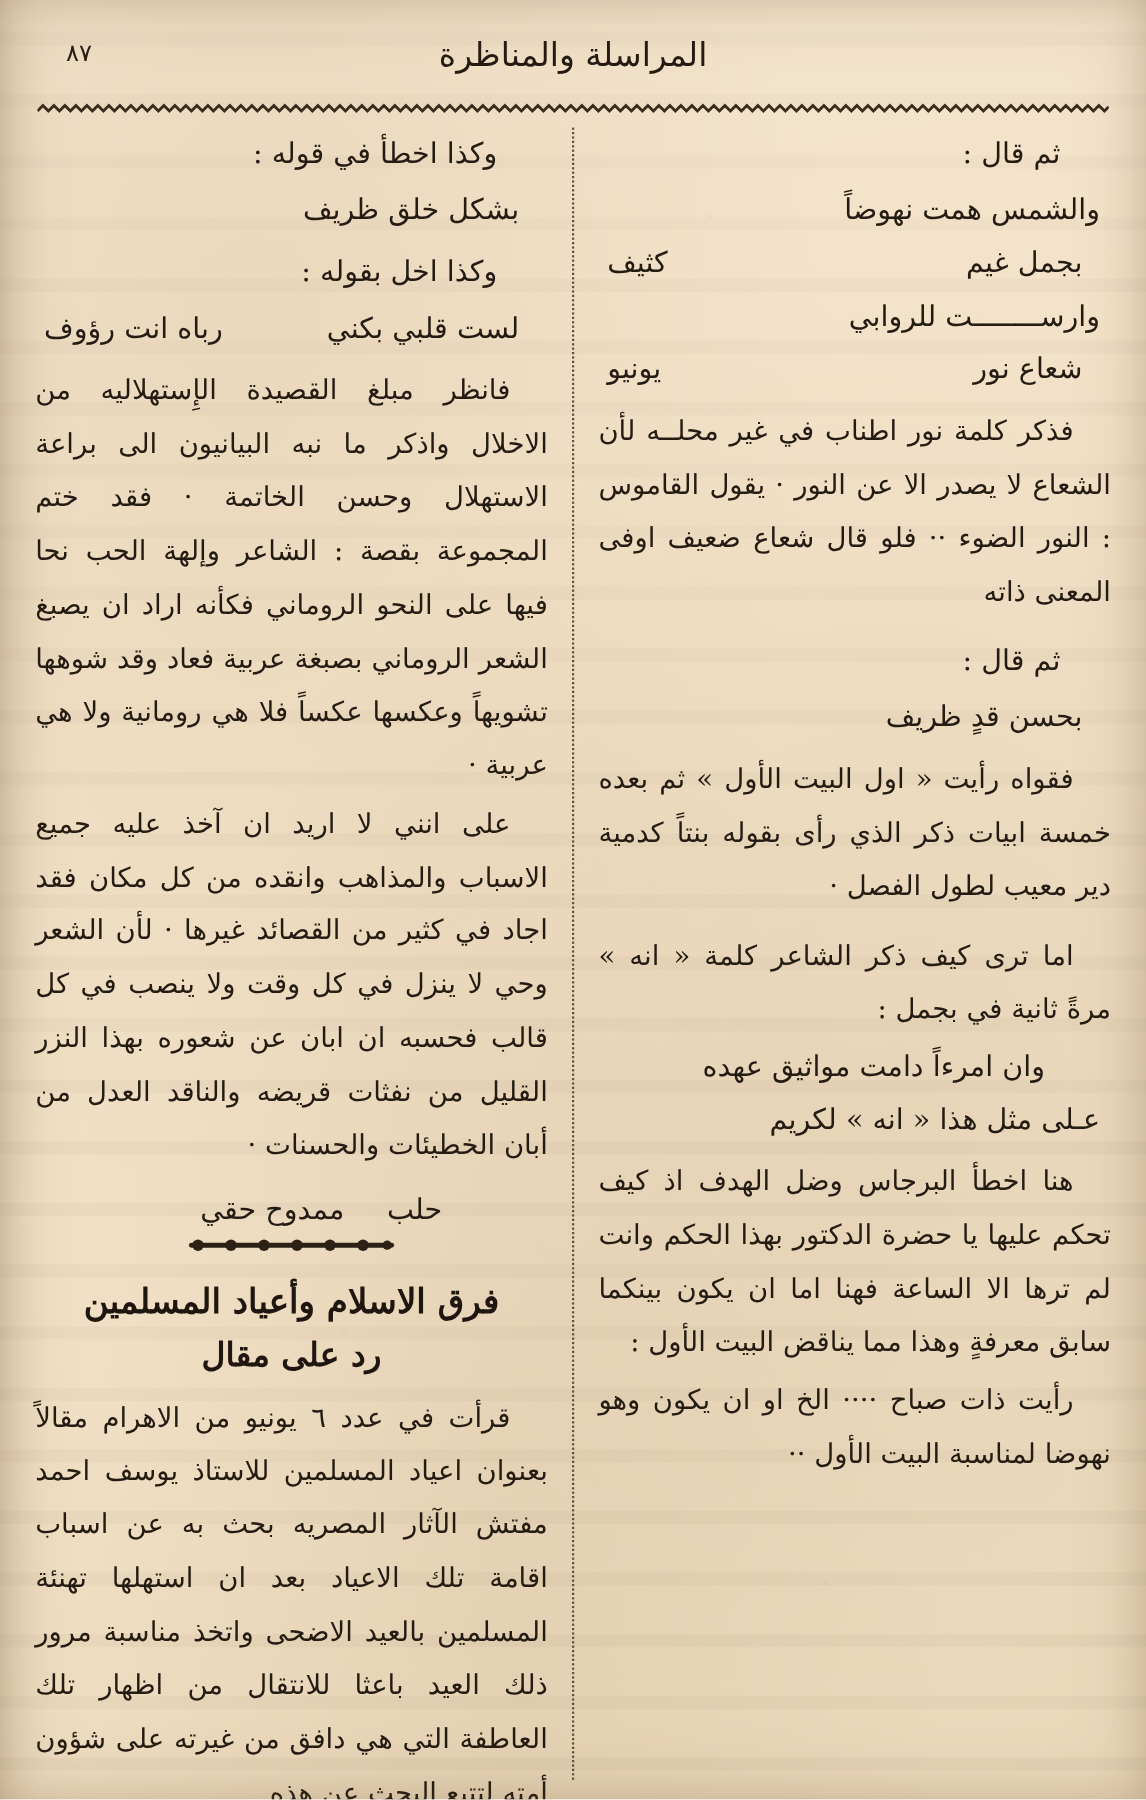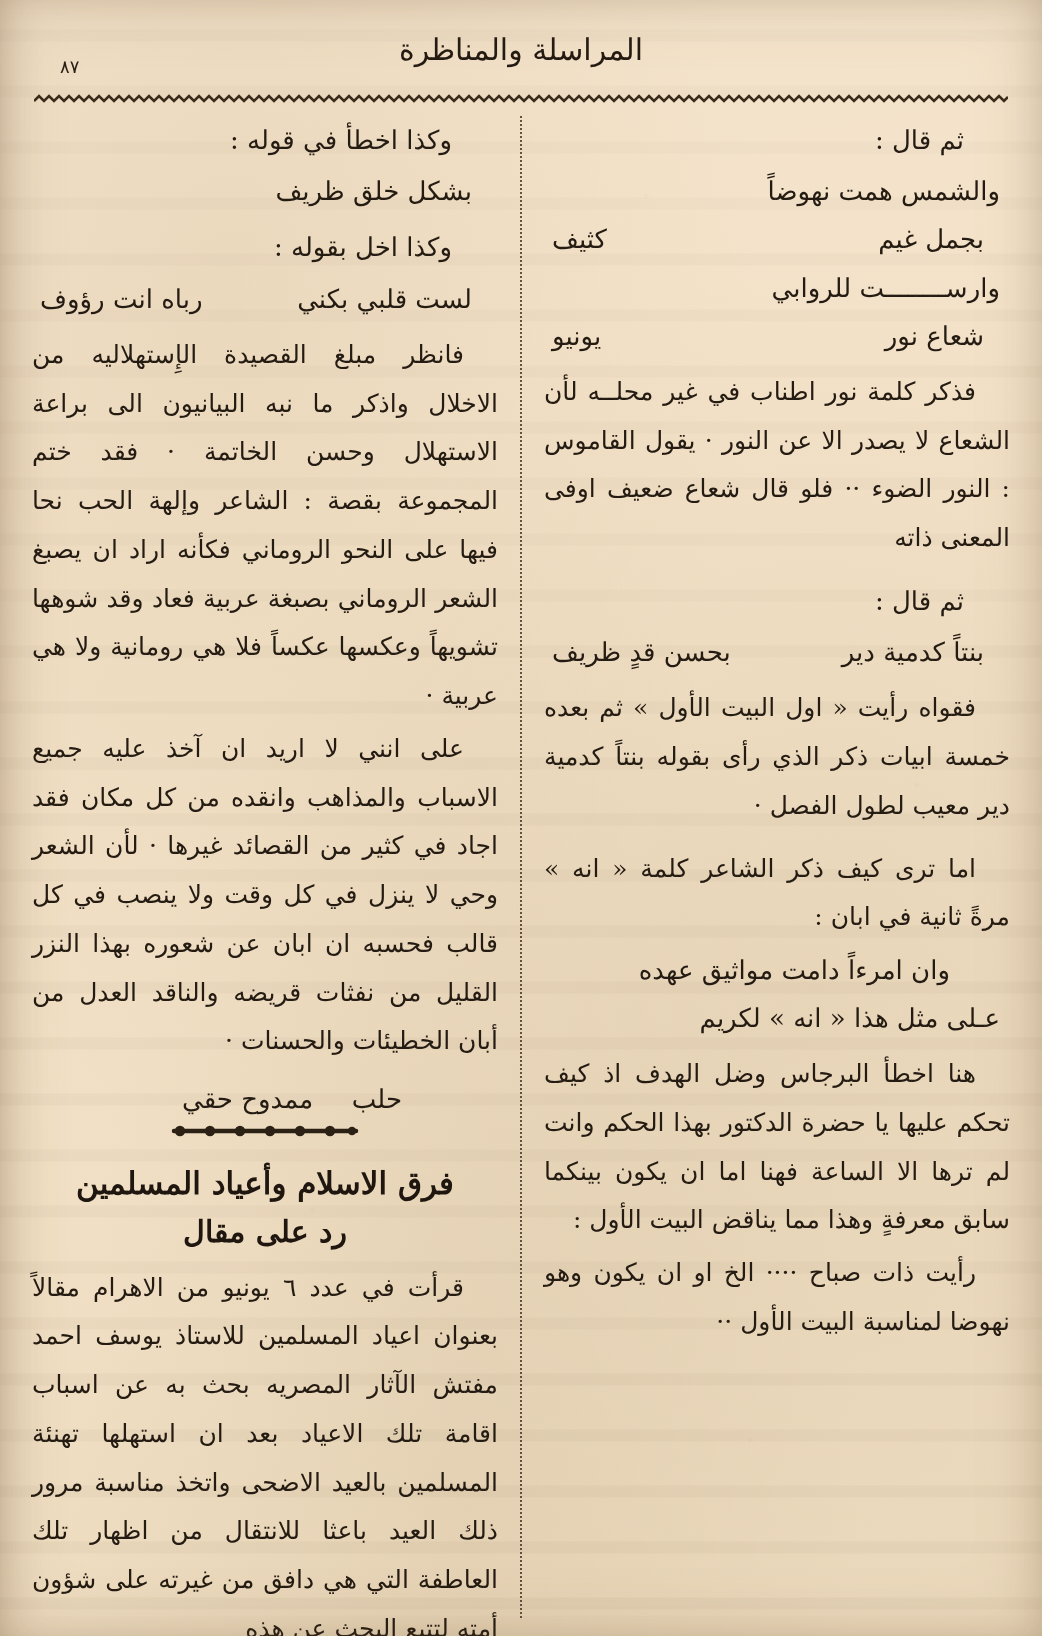--- a/index.html
+++ b/index.html
@@ -63,24 +63,23 @@
     position: absolute;
     top: 36px;
     left: 36px;
     right: 36px;
     height: 46px;
   }
   .header .page-num {
     position: absolute;
     left: 24px;
     top: 0;
-    font-size: 18px;
+    font-size: 22px;
     letter-spacing: 1px;
     color: #2a2016;
-    margin-top: 20px;
   }
   .header .running-title {
     position: absolute;
     left: 0; right: 0;
     top: -4px;
     text-align: center;
     font-size: 30px;
     color: #241b12;
     font-family: "DejaVu Serif", "Liberation Serif", serif;
   }
@@ -266,31 +265,30 @@
 
       <p class="para">فذكر كلمة نور اطناب في غير محلــه لأن الشعاع لا يصدر الا عن النور · يقول القاموس : النور الضوء ·· فلو قال شعاع ضعيف اوفى المعنى ذاته</p>
 
       <div class="spacer-sm"></div>
 
       <p class="lead">ثم قال :</p>
 
       <div class="verse-block">
         <div class="verse center-ish">
           <span class="hemi">
-            <span class="w">بنتاً كدمية دير</span>
             <span class="w">بحسن قدٍ ظريف</span>
           </span>
         </div>
       </div>
 
       <p class="para">فقواه رأيت « اول البيت الأول » ثم بعده خمسة ابيات ذكر الذي رأى بقوله بنتاً كدمية دير معيب لطول الفصل ·</p>
 
       <div class="spacer-sm"></div>
 
-      <p class="para">اما ترى كيف ذكر الشاعر كلمة « انه » مرةً ثانية في ابان :</p>
+      <p class="para">اما ترى كيف ذكر الشاعر كلمة « انه » مرةً ثانية في بجمل :</p>
 
       <div class="verse-block">
         <div class="verse indent-2">
           <span class="hemi">
               <span class="w">وان امرءاً دامت مواثيق عهده</span>
             </span>
         </div>
         <div class="verse indent-1">
           <span class="hemi">
               <span class="w">عـلى مثل هذا « انه » لكريم</span>

